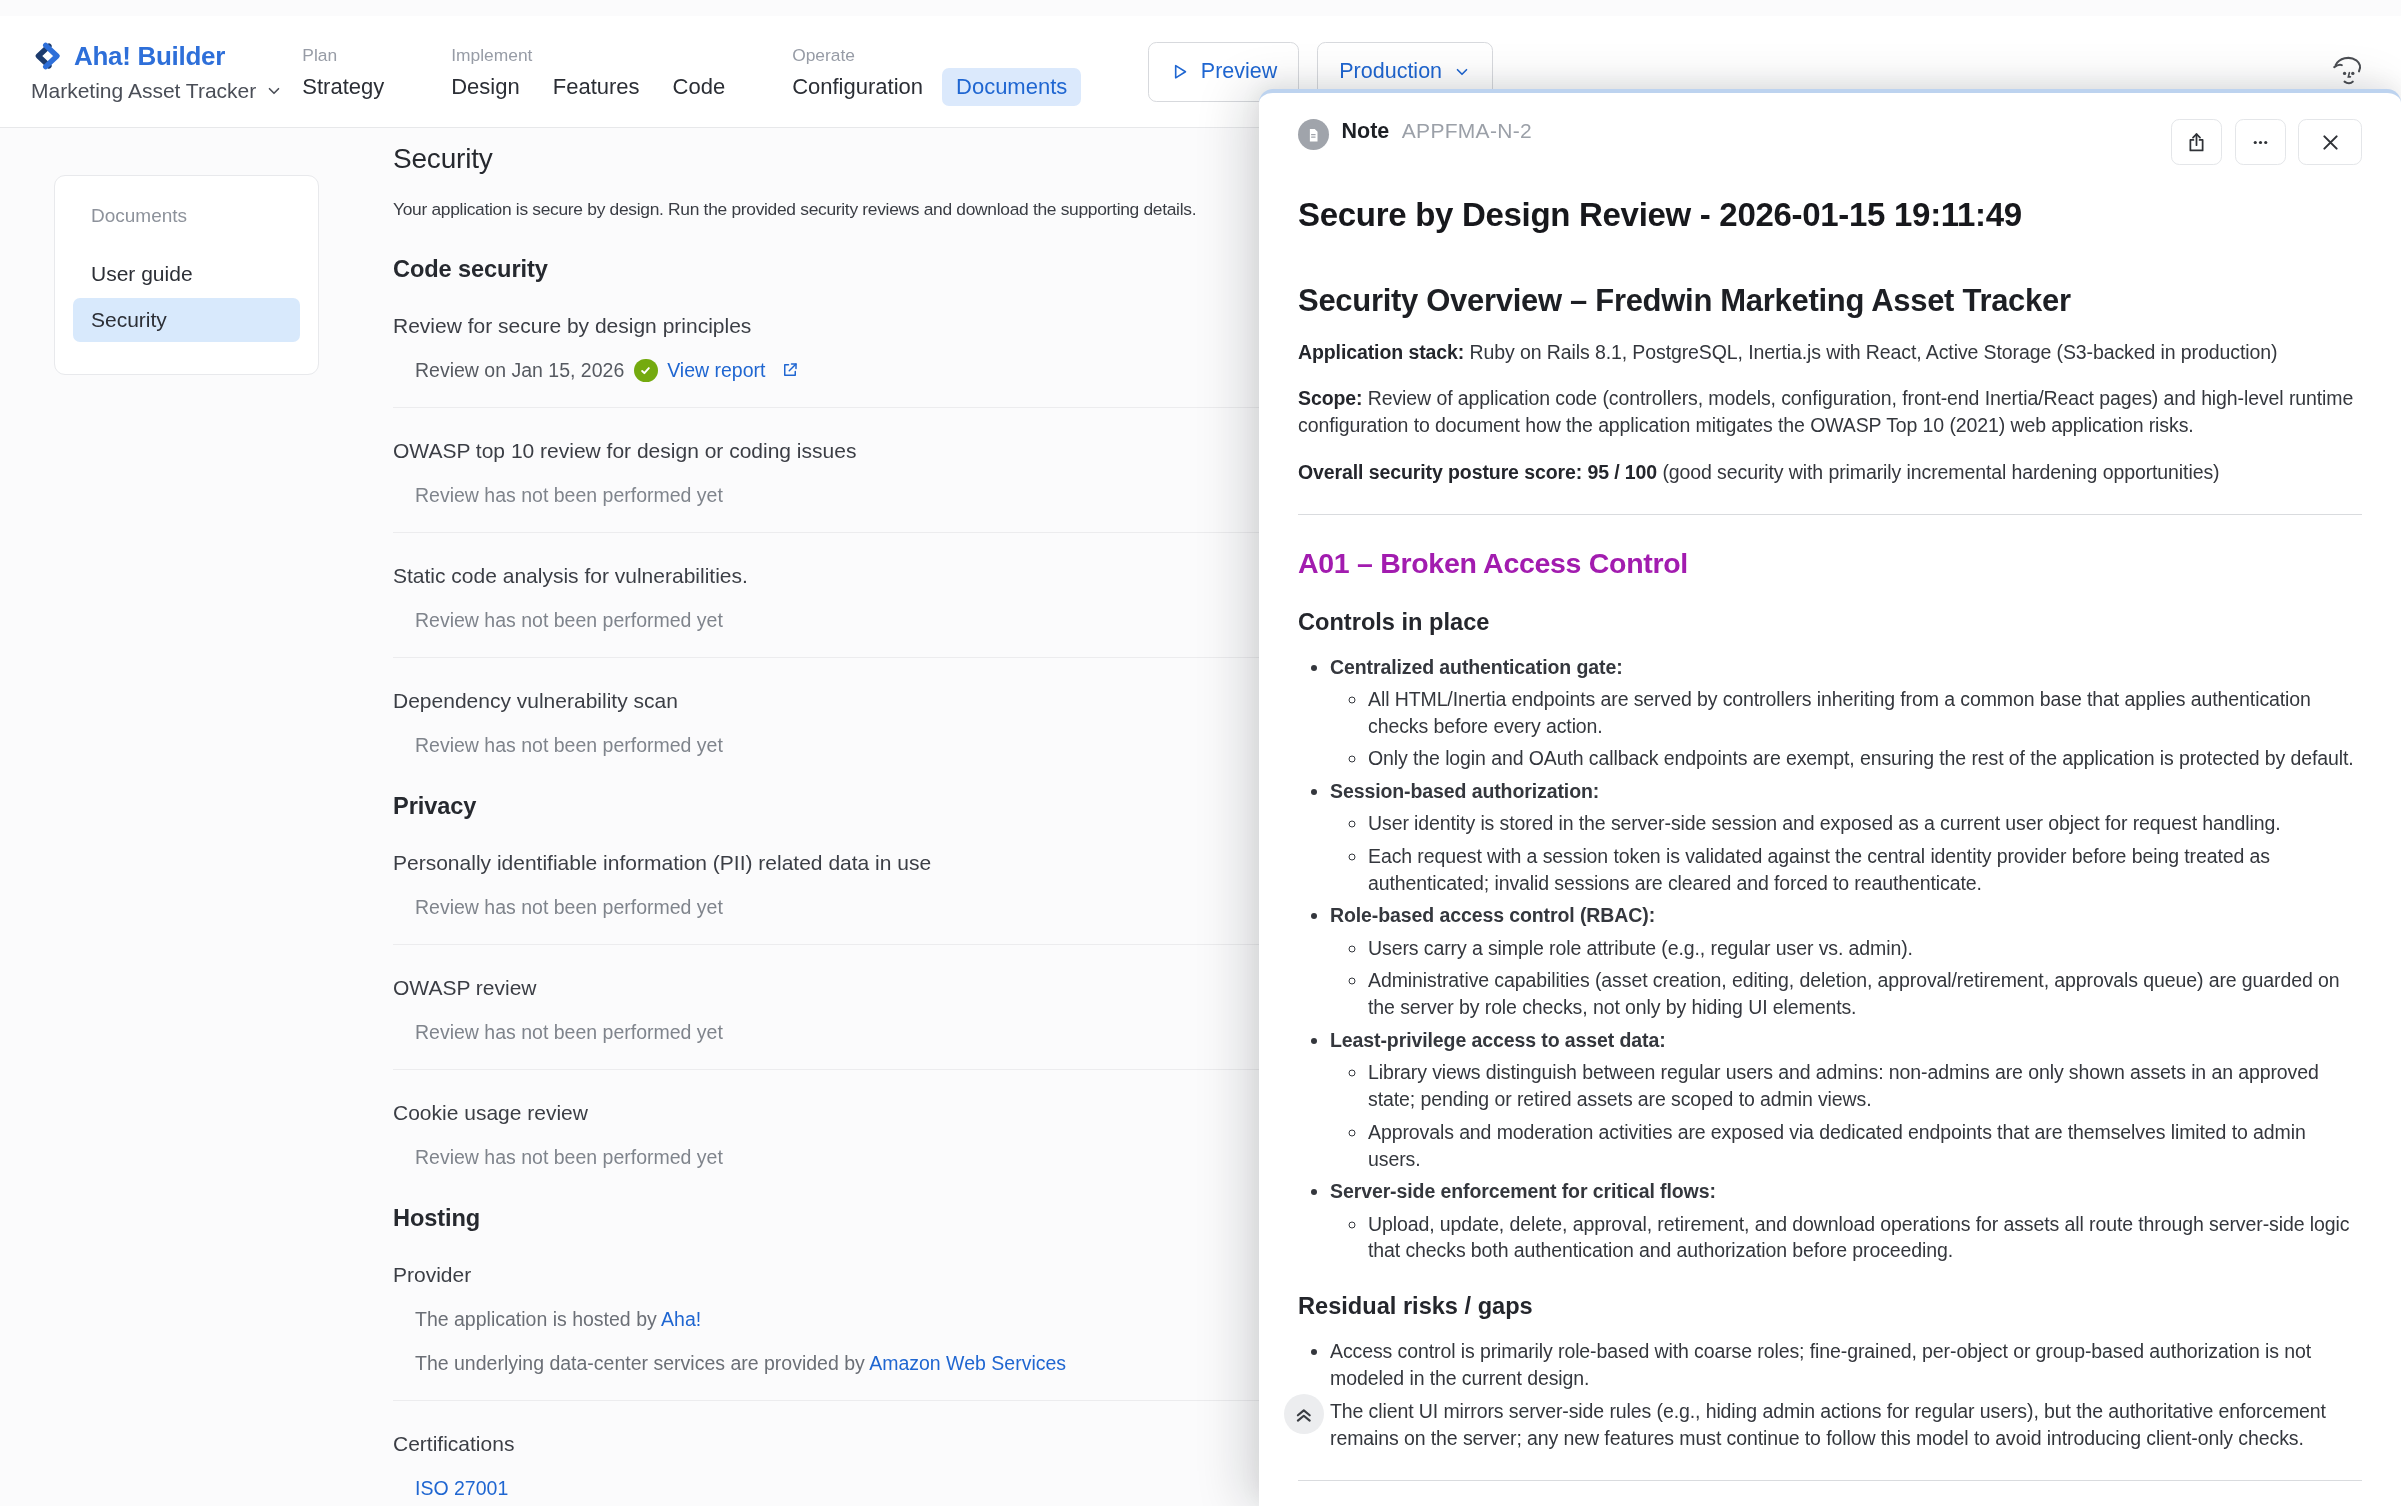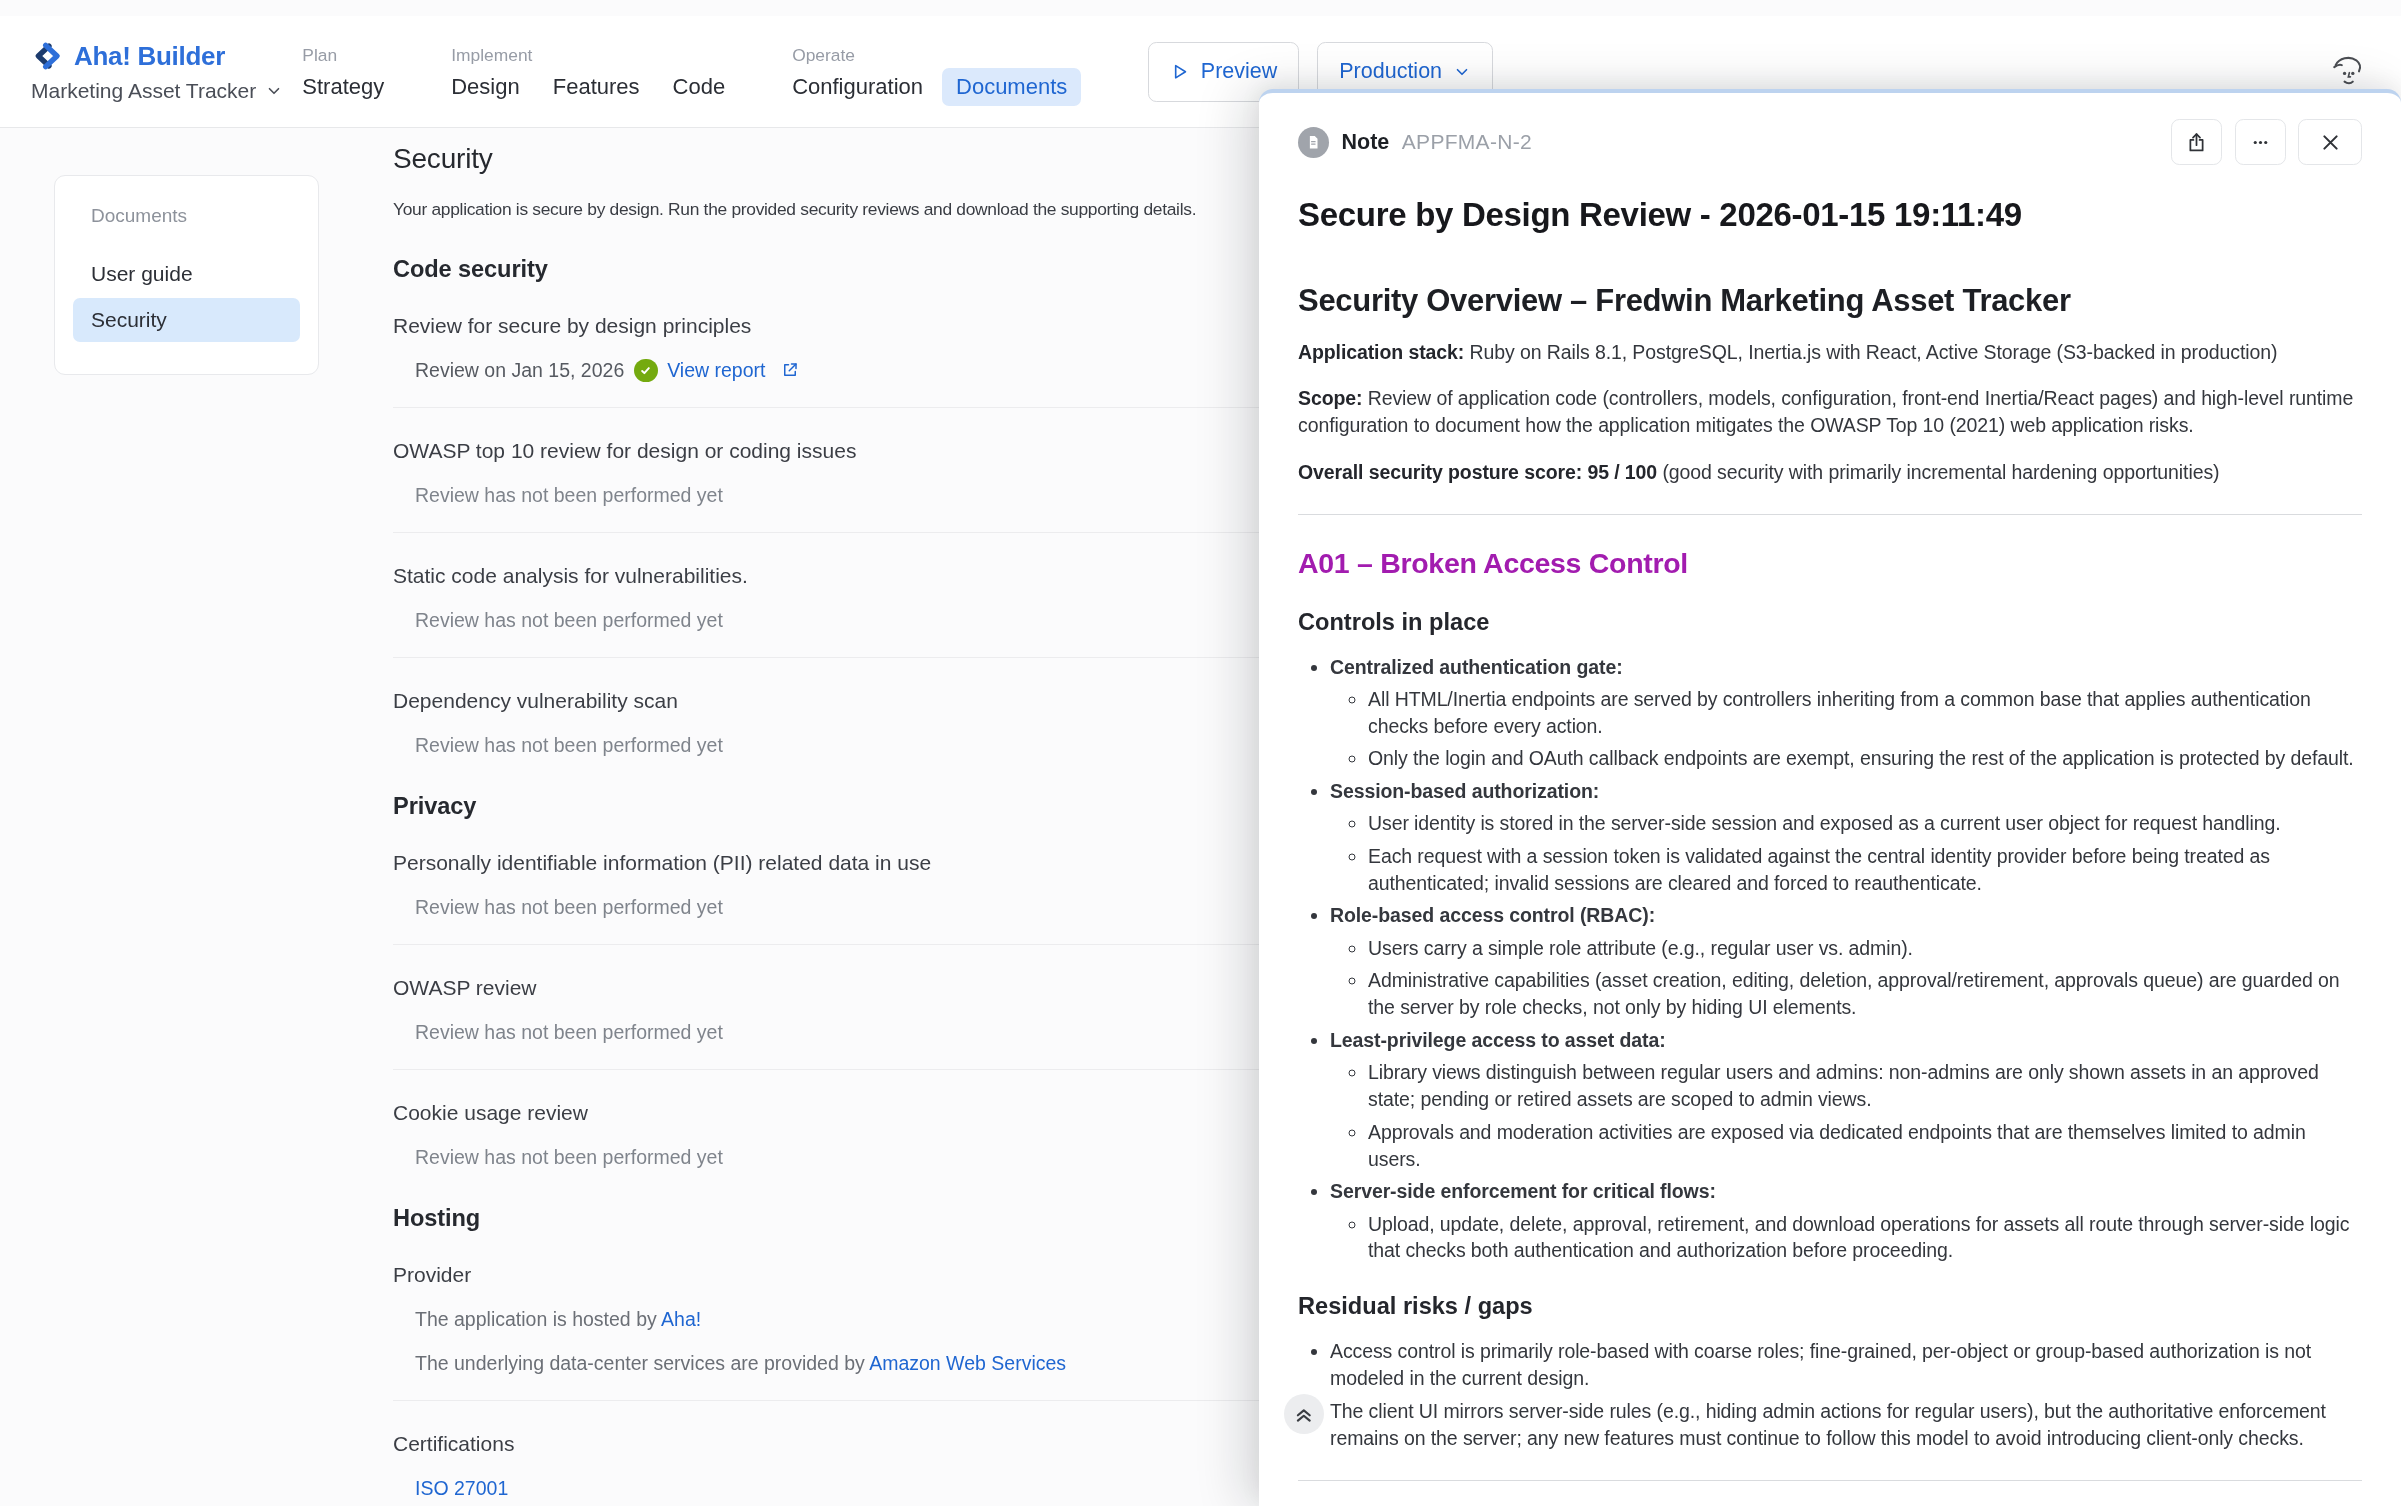--- a/index.html
+++ b/index.html
@@ -52,21 +52,21 @@
   .link-row{font-size:19.5px;margin-top:21px;margin-left:22px;color:#6b6f76;}
   .ext-icon{display:inline-block;vertical-align:-2.1px;margin-left:5.6px;color:var(--link-blue);}
   .check{display:inline-flex;width:23.6px;height:23.6px;border-radius:50%;background:var(--check-green);
     align-items:center;justify-content:center;flex:none;}
 
   
   .panel{position:absolute;left:1259px;top:89px;right:0;bottom:0;background:#fff;z-index:10;
     border-top:4.9px solid var(--panel-top-border);border-radius:14px 14px 0 0;
     box-shadow:-16.7px 0 49px rgba(15,20,30,.14), 0 -5.6px 21px rgba(15,20,30,.06);
     padding:26.4px 39px 0;overflow:hidden;}
-  .panel-head{display:flex;align-items:center;gap:12.5px;}
+  .panel-head{display:flex;align-items:flex-start;gap:12.5px;}
   .note-badge{width:31px;height:31px;border-radius:50%;background:#a0a4ab;display:flex;
     align-items:center;justify-content:center;color:#fff;flex:none;}
   .note-type{font-size:21.5px;font-weight:700;color:#1d2025;}
   .note-ref{font-size:21px;color:#9ba0a8;letter-spacing:0.3px;}
   .panel-actions{margin-left:auto;display:flex;gap:12.5px;}
   .pa-btn{height:46px;min-width:51px;padding:0 12.5px;border:1.4px solid #e4e6e9;border-radius:8.3px;
     background:#fff;display:flex;align-items:center;justify-content:center;color:#2f3237;cursor:pointer;}
   .note-title{font-size:33px;font-weight:700;color:#17181c;margin-top:31px;letter-spacing:-0.3px;}
   .note-created{font-size:19.5px;color:#8e939b;margin-top:19.5px;}
   .note-body{margin-top:49px;color:#34373d;}

